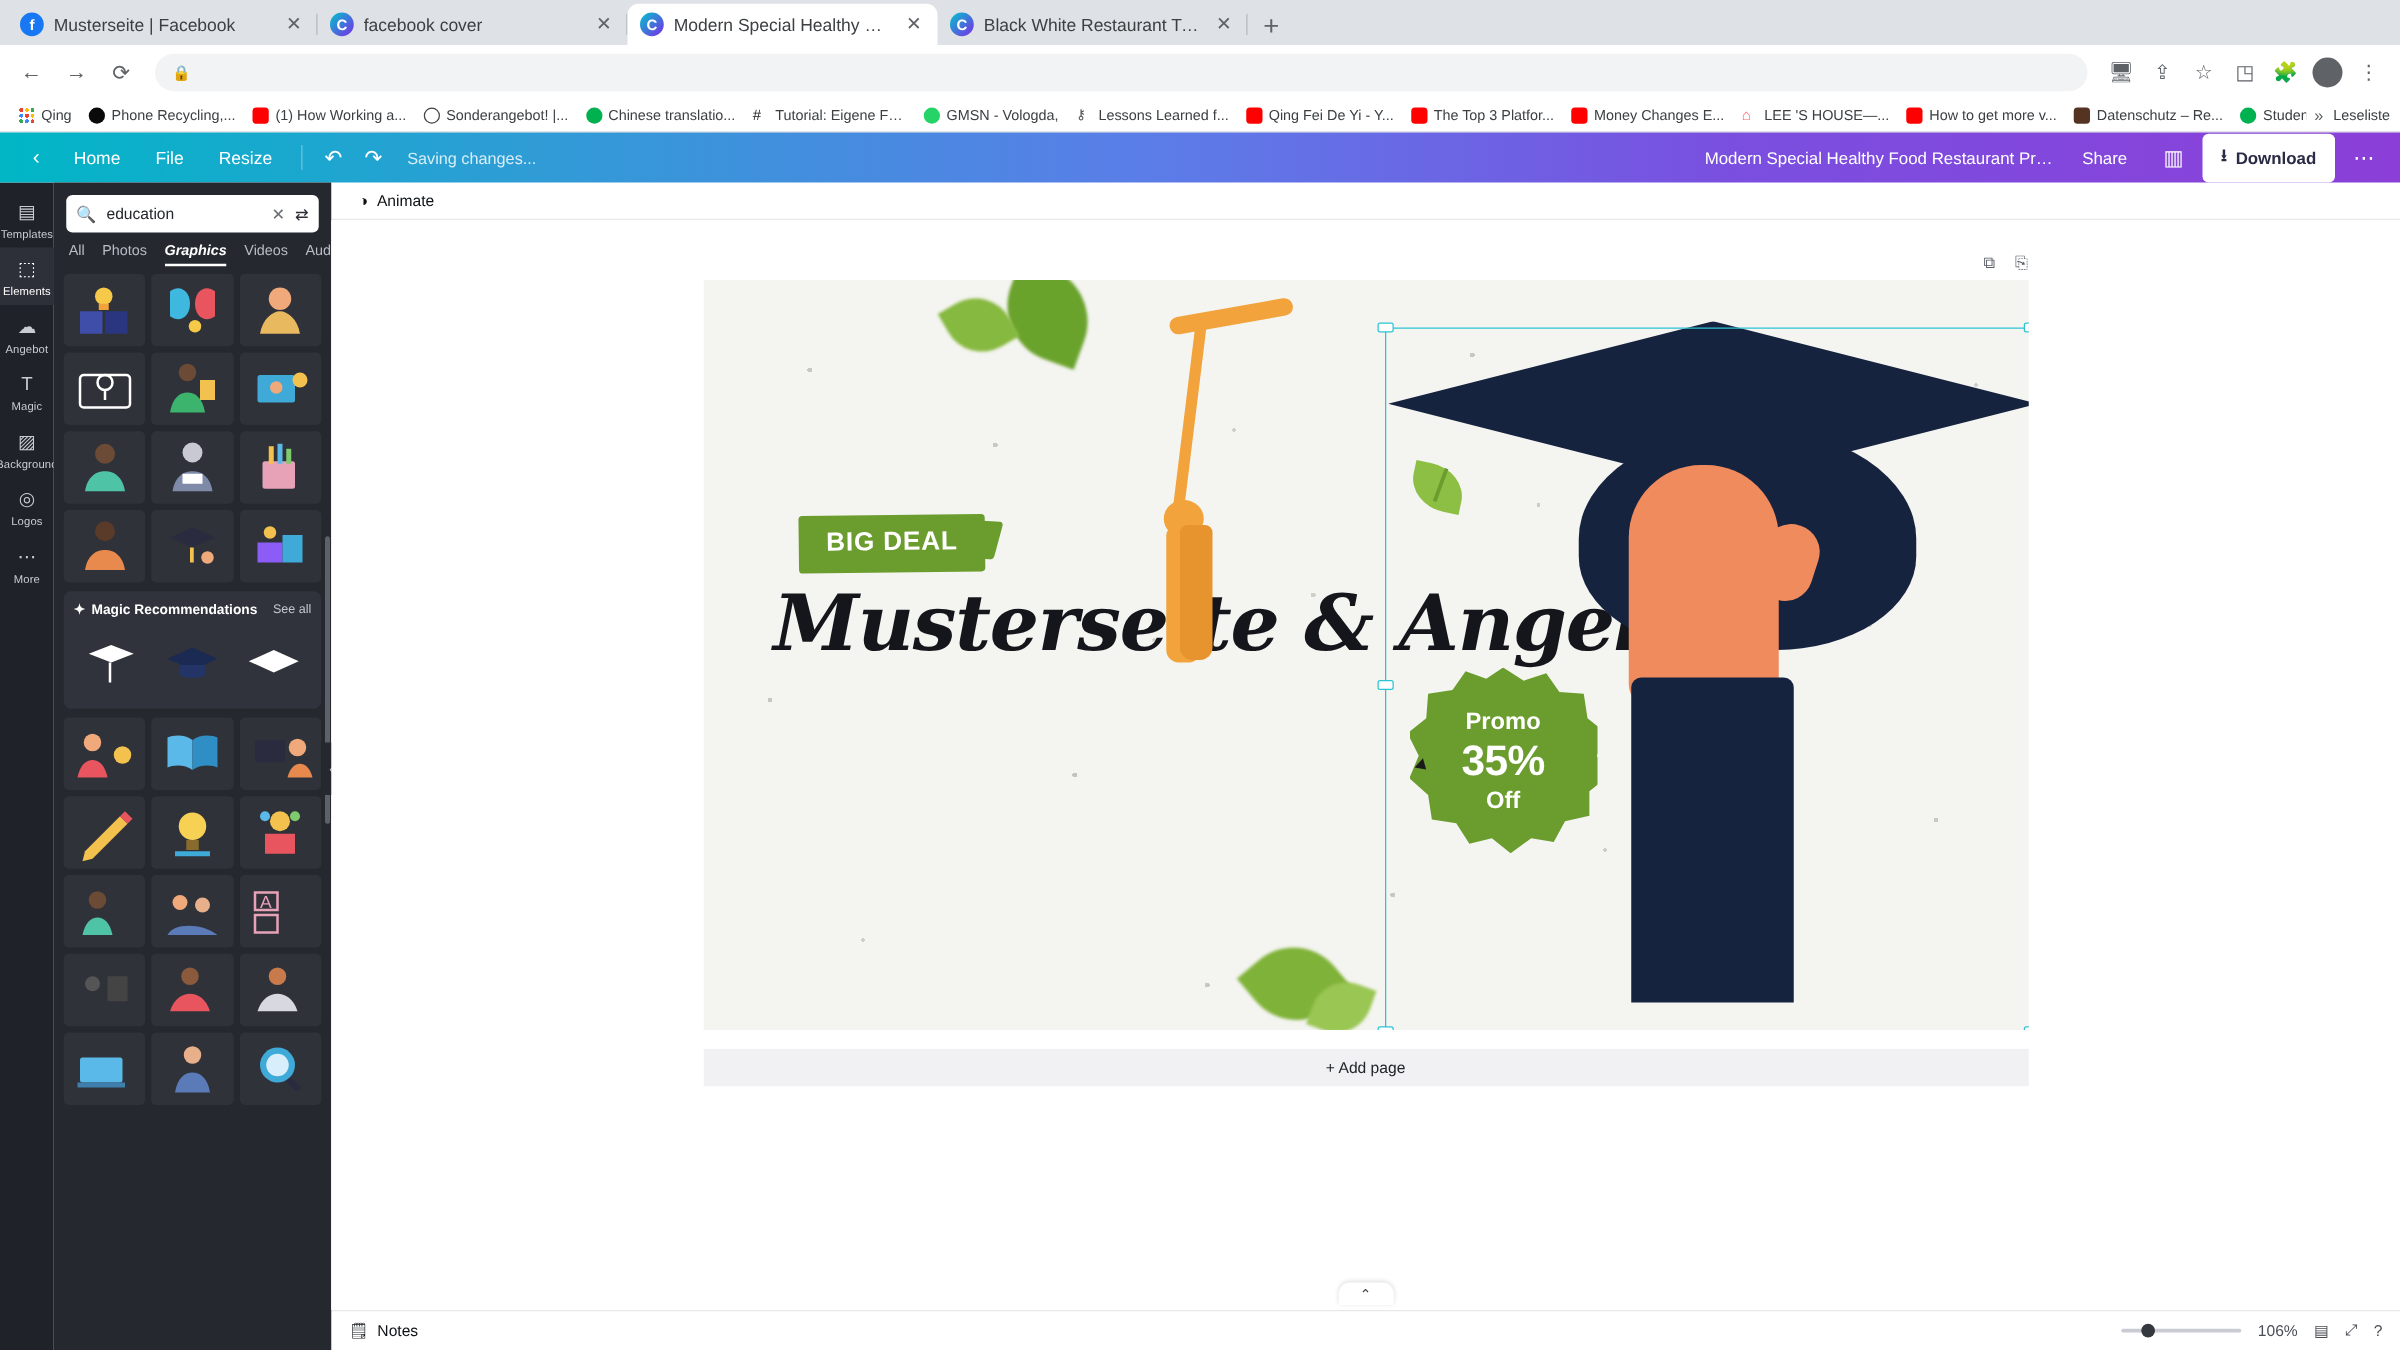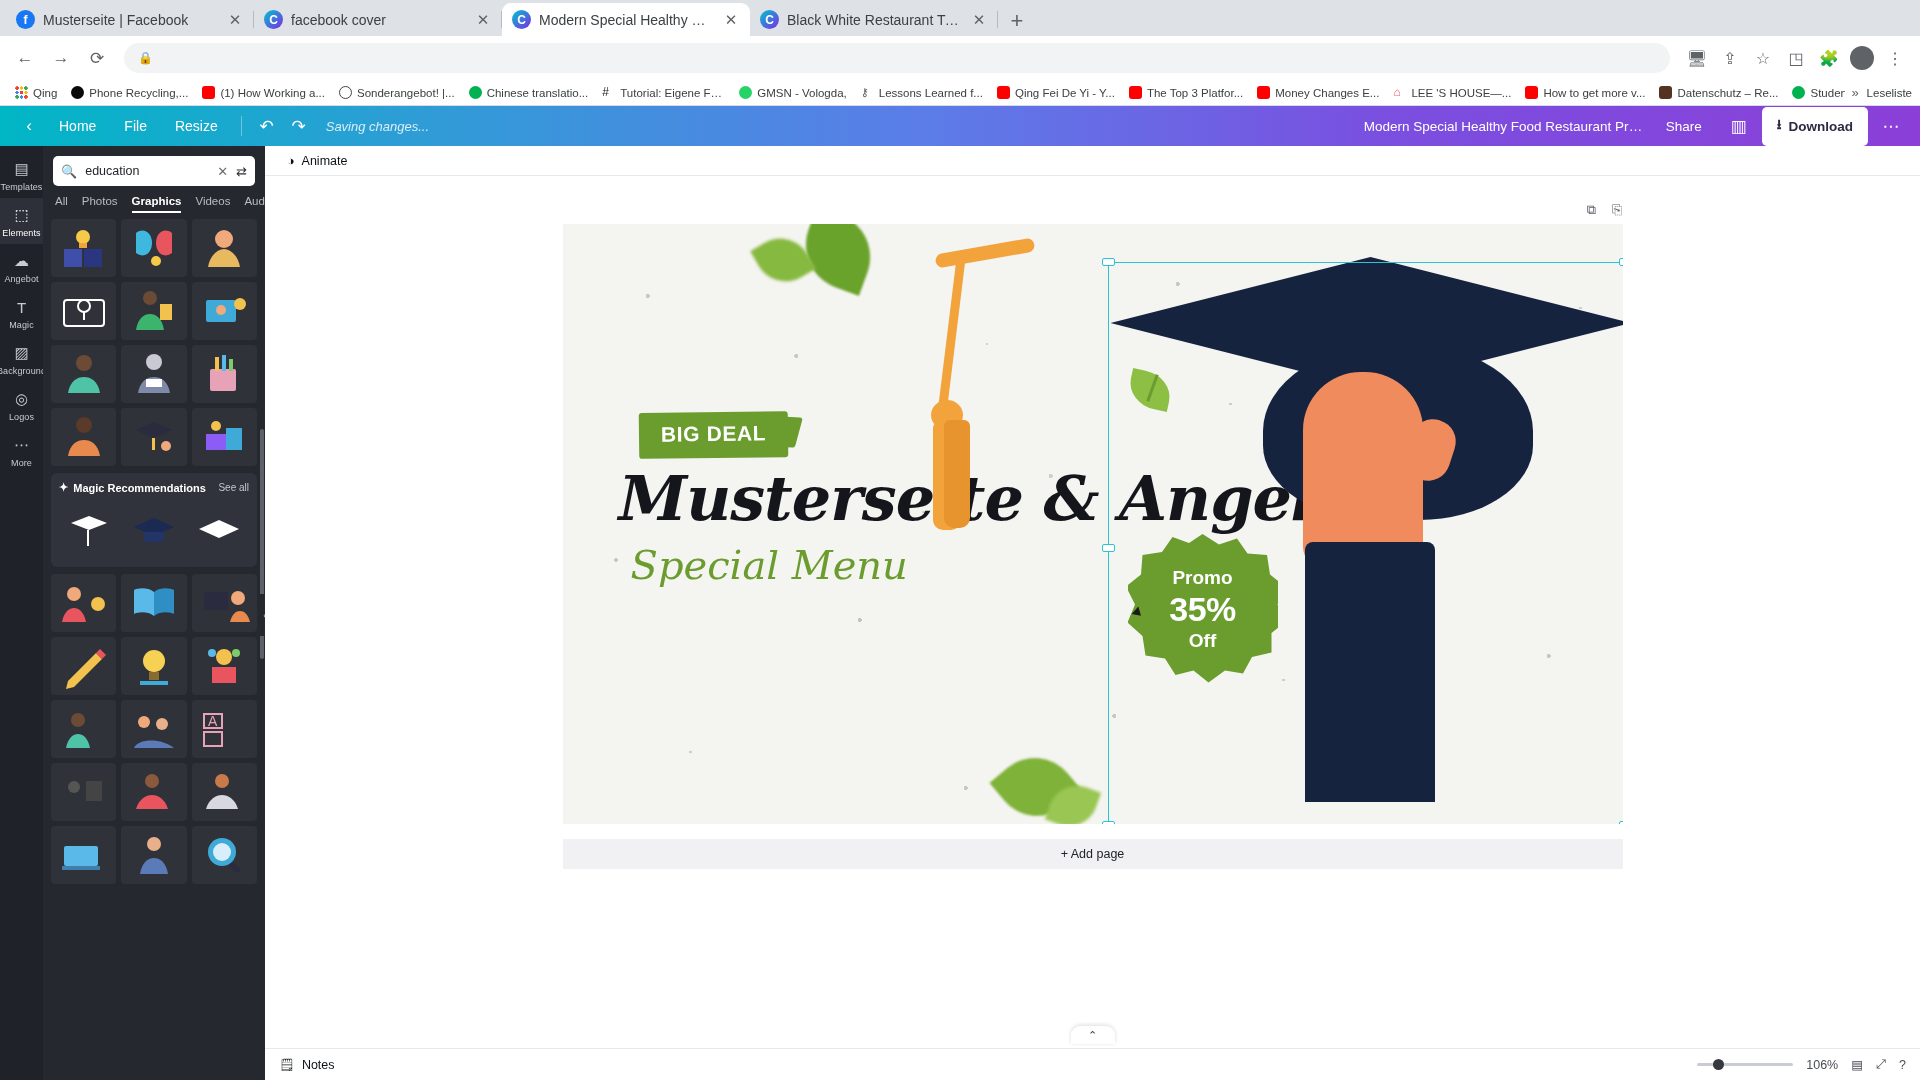--- a/index.html
+++ b/index.html
@@ -50,21 +50,21 @@
   .bm-right { position:absolute; right:8px; display:flex; align-items:center; gap:8px; font-size:11.5px; color:#3c4043; background:#fff; padding-left:6px;}
   .chev { color:#5f6368; font-size:13px; }
 
   
   .app { width:1920px; height:calc(1080px - 36px - 44px - 26px); display:flex; flex-direction:column; }
   .topbar { height:40px; background:linear-gradient(90deg,#00b6c5 0%,#2f9cd6 22%,#5b7de8 48%,#7a4fe0 72%,#8b3fd8 100%);
             display:flex; align-items:center; padding:0 14px; color:#fff; gap:2px; position:relative; }
   .tb-btn { display:flex; align-items:center; gap:6px; padding:5px 13px; border-radius:5px; font-size:14px; color:#fff; white-space:nowrap;}
   .tb-icon { width:30px; height:30px; display:flex; align-items:center; justify-content:center; border-radius:5px; font-size:17px; color:#fff;}
   .tb-divider { width:1px; height:20px; background:rgba(255,255,255,.35); margin:0 8px; }
-  .saving { font-size:13px; color:rgba(255,255,255,.82); font-style:italic; margin-left:10px; }
+  .saving { font-size:13px; color:rgba(255,255,255,.82); margin-left:10px; }
   .tb-right { margin-left:auto; display:flex; align-items:center; gap:8px; }
   .doctitle { font-size:13.5px; color:#fff; max-width:280px; overflow:hidden; text-overflow:ellipsis; white-space:nowrap; }
   .btn-share { font-size:13.5px; padding:7px 14px; border-radius:5px; }
   .btn-download { background:#fff; color:#2b2b45; font-size:13.5px; font-weight:bold; padding:8px 15px; border-radius:5px;
                   display:flex; align-items:center; gap:7px; }
 
   .body { flex:1; display:flex; min-height:0; }
 
   
   .rail { width:43px; background:#1f2229; display:flex; flex-direction:column; align-items:center; padding-top:6px; flex:none; }
@@ -76,21 +76,21 @@
   
   .panel { width:222px; background:#25282f; flex:none; display:flex; flex-direction:column; position:relative; }
   .searchwrap { padding:10px 10px 0; }
   .searchbox { height:30px; background:#fff; border-radius:5px; display:flex; align-items:center; padding:0 8px; gap:8px; }
   .searchbox .mag { color:#53555c; font-size:13px; }
   .searchbox .sval { flex:1; font-size:12.5px; color:#23262c; }
   .searchbox .sclear { color:#6b6e75; font-size:13px; }
   .searchbox .sfilter { color:#2b2e34; font-size:13px; }
   .tabs { display:flex; gap:14px; padding:9px 12px 6px; }
   .ftab { font-size:11.5px; color:#b9bcc3; padding-bottom:4px; }
-  .ftab.active { color:#fff; font-weight:bold; border-bottom:2px solid #fff; }
+  .ftab.active { color:#fff; font-weight:bold; border-bottom:2px solid #fff;font-style:italic; }
   .results { flex:1; overflow:hidden; padding:0 8px; position:relative; }
   .grid3 { display:grid; grid-template-columns:repeat(3,1fr); gap:5px; }
   .cell { height:58px; border-radius:4px; background:#2f3239; display:flex; align-items:center; justify-content:center; overflow:hidden; position:relative;}
   .magicbox { margin:7px 0; background:#30333b; border-radius:6px; padding:8px; }
   .magichdr { display:flex; align-items:center; justify-content:space-between; margin-bottom:7px; }
   .magictitle { font-size:11px; color:#fff; display:flex; align-items:center; gap:5px; font-weight:bold;}
   .magicsee { font-size:10px; color:#c3c6cc; }
   .scrollbar { position:absolute; right:1px; top:210px; width:4px; height:230px; background:#5d6169; border-radius:3px; }
   .collapser { position:absolute; right:-8px; top:48%; width:16px; height:42px; background:#25282f; border-radius:0 8px 8px 0;
                display:flex; align-items:center; justify-content:center; color:#b9bcc3; font-size:10px; }
@@ -616,21 +616,20 @@
         <div class="page">
           <div class="speckles"></div>
 
           <div class="leaf-a"></div>
           <div class="leaf-b"></div>
           <div class="leaf-c"></div>
           <div class="leaf-d"></div>
 
           <div class="badge-big">BIG DEAL</div>
           <div class="headline">Musterseite &amp; Angebot</div>
-          <div class="subhead">Special Menu</div>
 
           <div class="cap-board"></div>
           <div class="cap-body"></div>
           <div class="tassel-top"></div>
           <div class="tassel-cord"></div>
           <div class="tassel-ball"></div>
           <div class="tassel-skirt"></div>
           <div class="tassel-sk2"></div>
           <div class="leaf-sm"></div>
           <div class="leaf-stem"></div>

